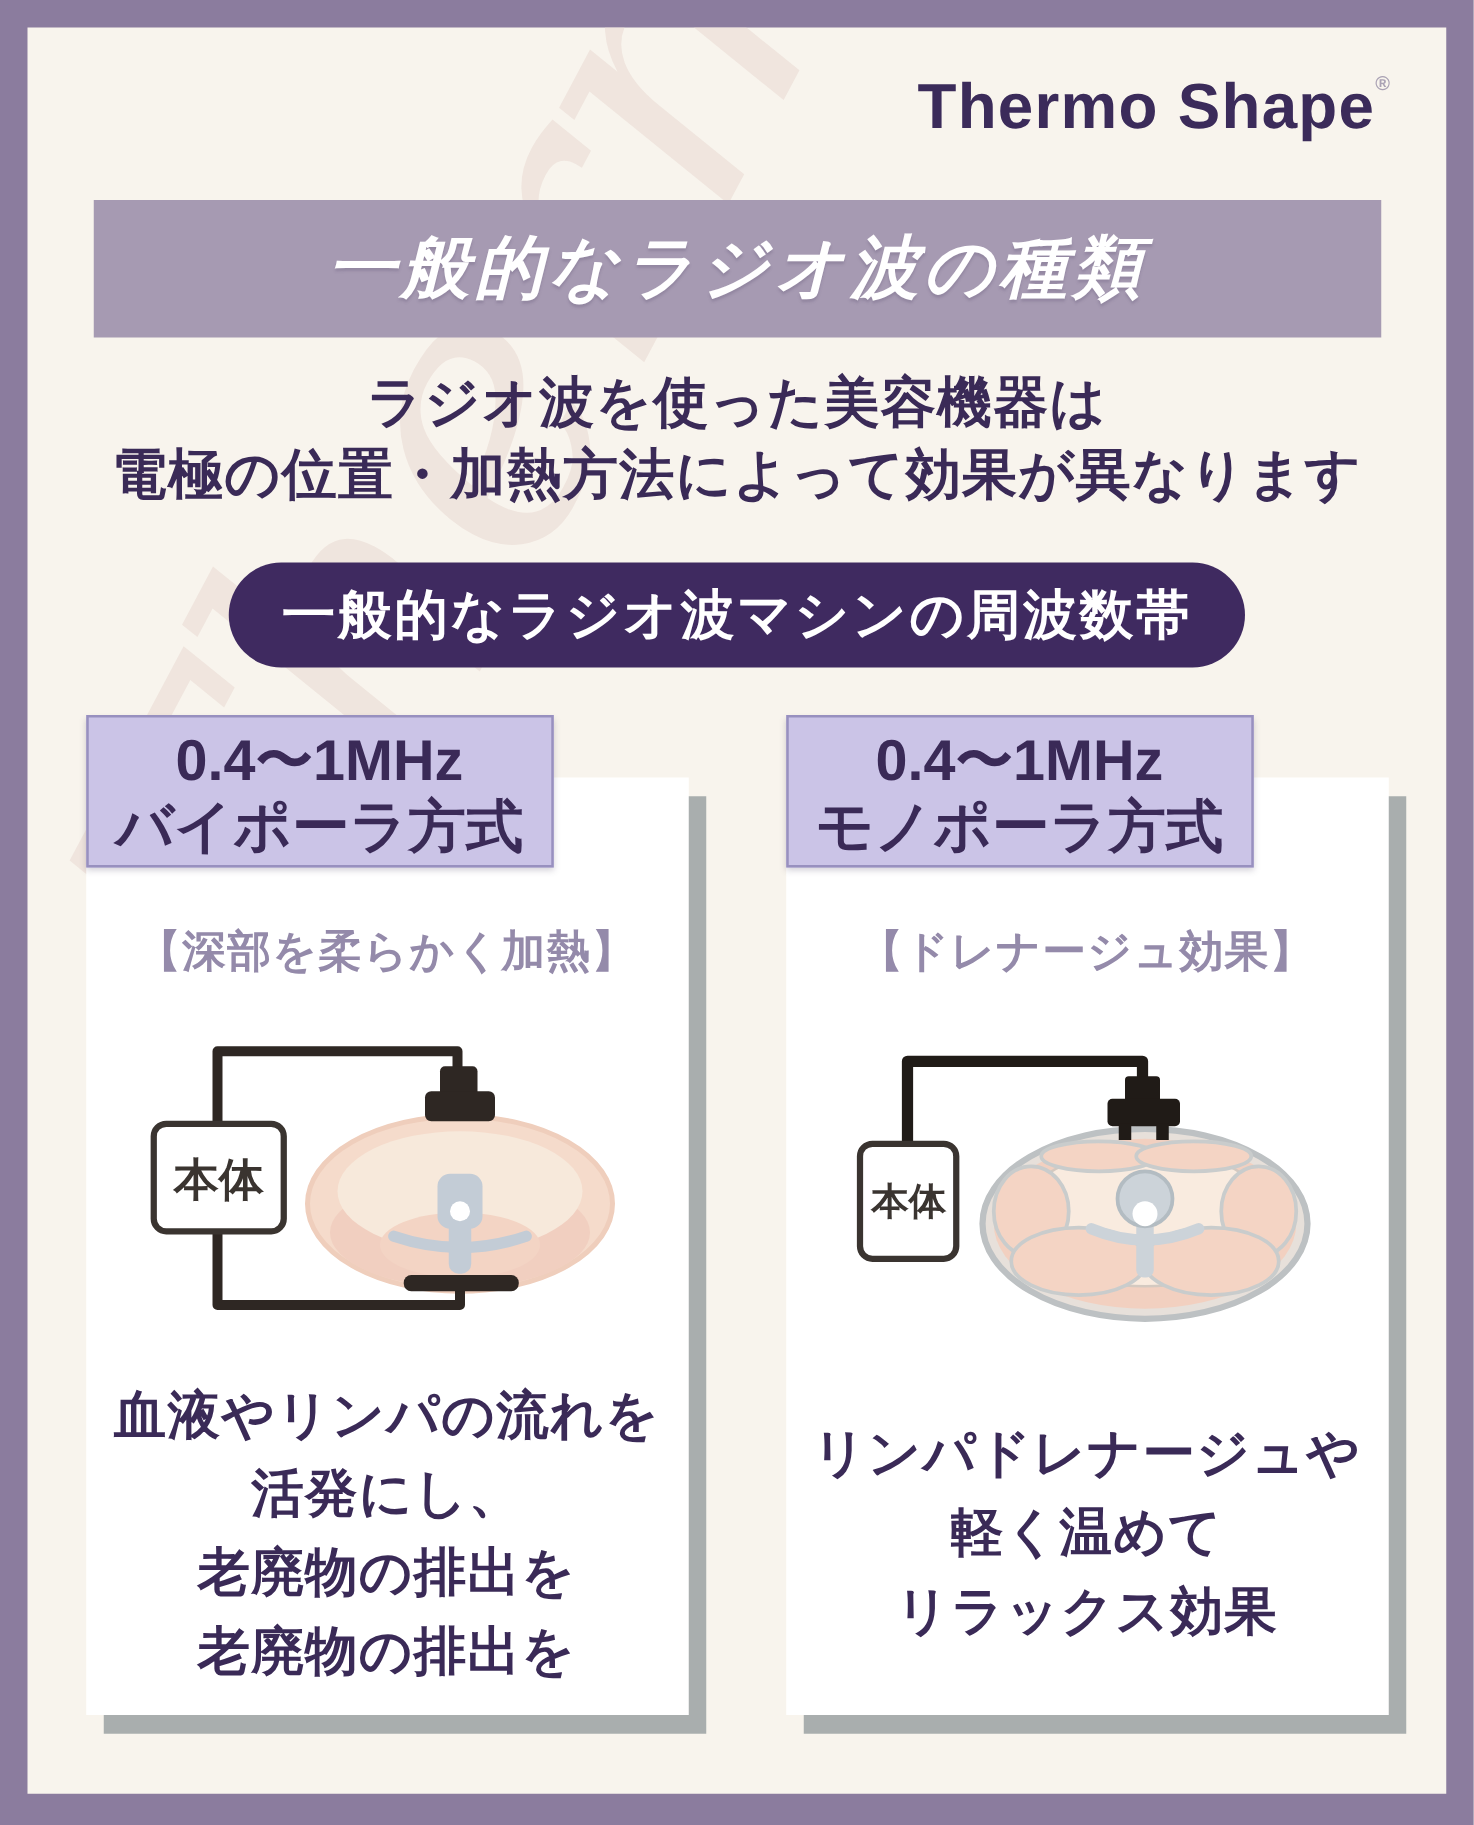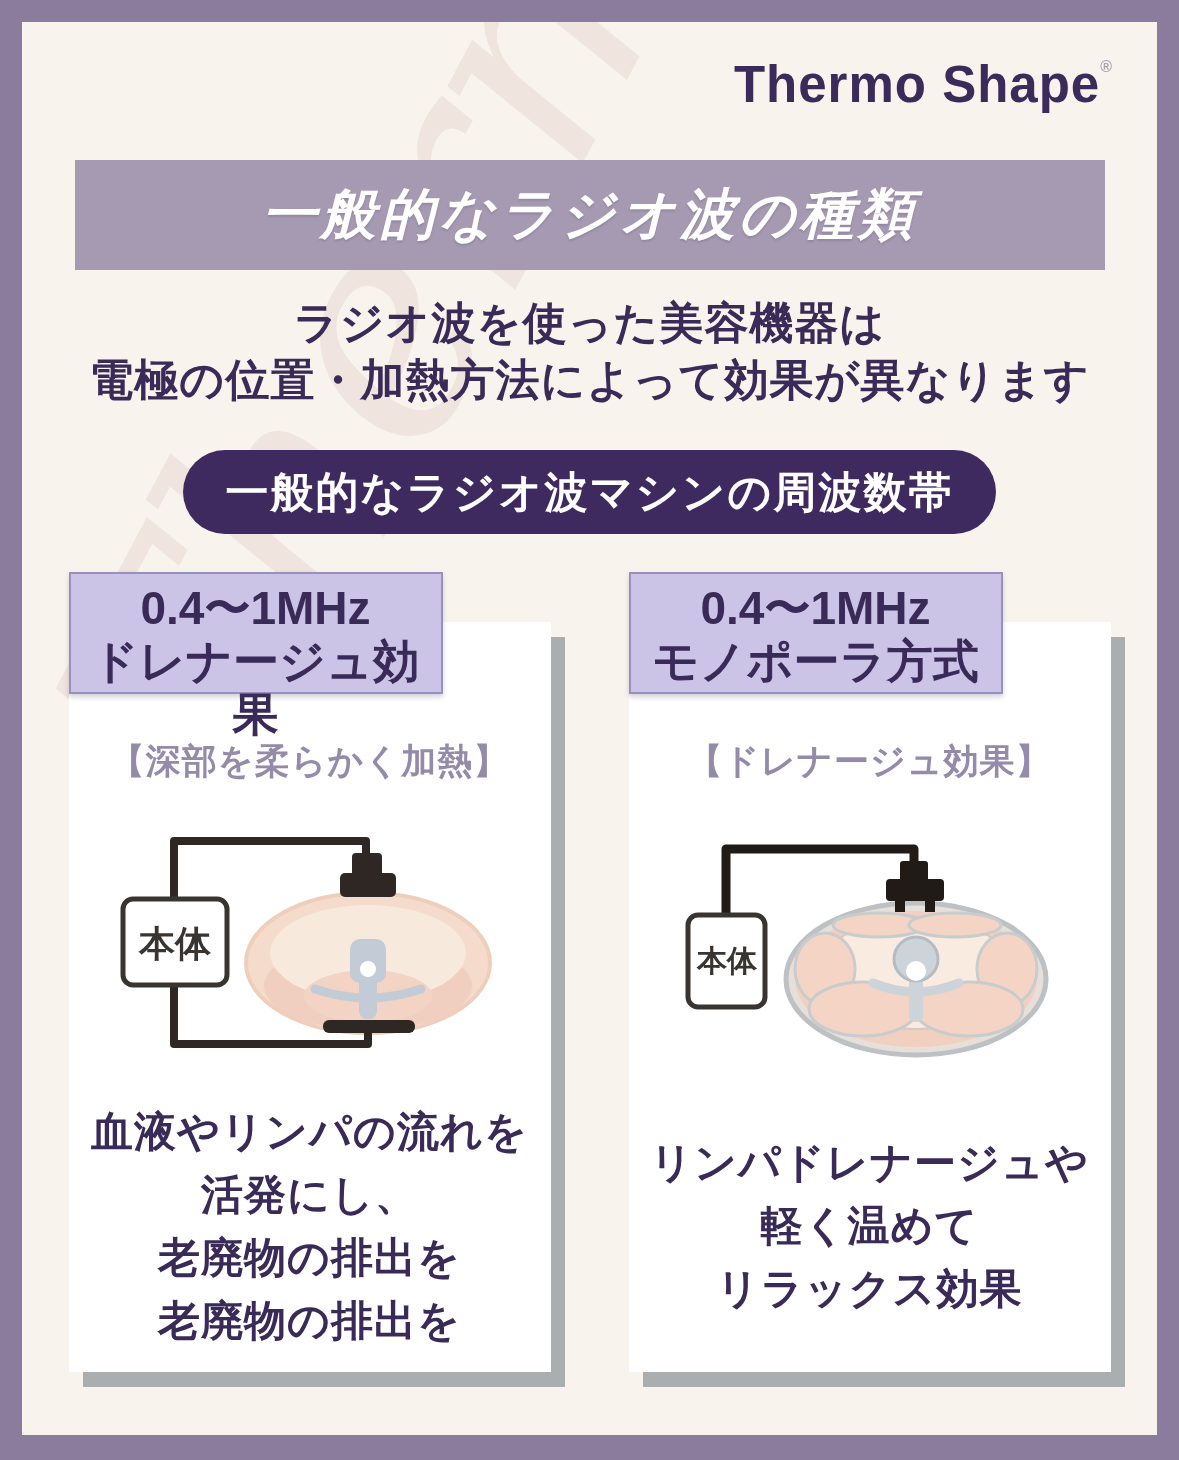--- a/index.html
+++ b/index.html
@@ -183,21 +183,21 @@
 
     <div class="badge-row">
       <span class="badge">一般的なラジオ波マシンの周波数帯</span>
     </div>
 
     <div class="columns">
 
       <div class="column">
         <div class="col-header">
           <div>0.4〜1MHz</div>
-          <div>ドレナージュ効果</div>
+          <div>バイポーラ方式</div>
         </div>
         <div class="card">
           <div class="card-subtitle">【深部を柔らかく加熱】</div>
 
           <svg class="diagram" width="482" height="280" viewBox="0 0 482 280" xmlns="http://www.w3.org/2000/svg">
 
             <g>
               <ellipse cx="299" cy="152" rx="122" ry="70" fill="#f5dbcb" stroke="#efcebc" stroke-width="4"></ellipse>
               <ellipse cx="299" cy="175" rx="104" ry="44" fill="#f1cfc0"></ellipse>
               <ellipse cx="299" cy="142" rx="98" ry="48" fill="#f7e9db"></ellipse>

